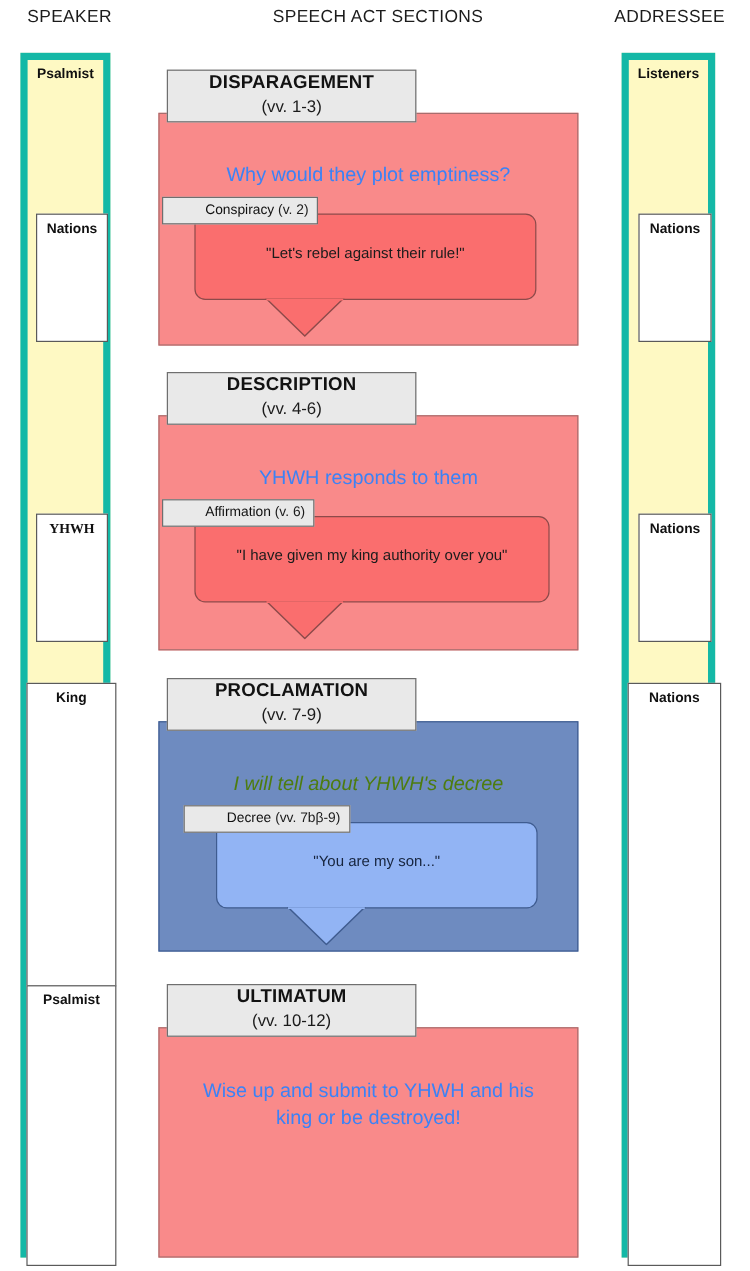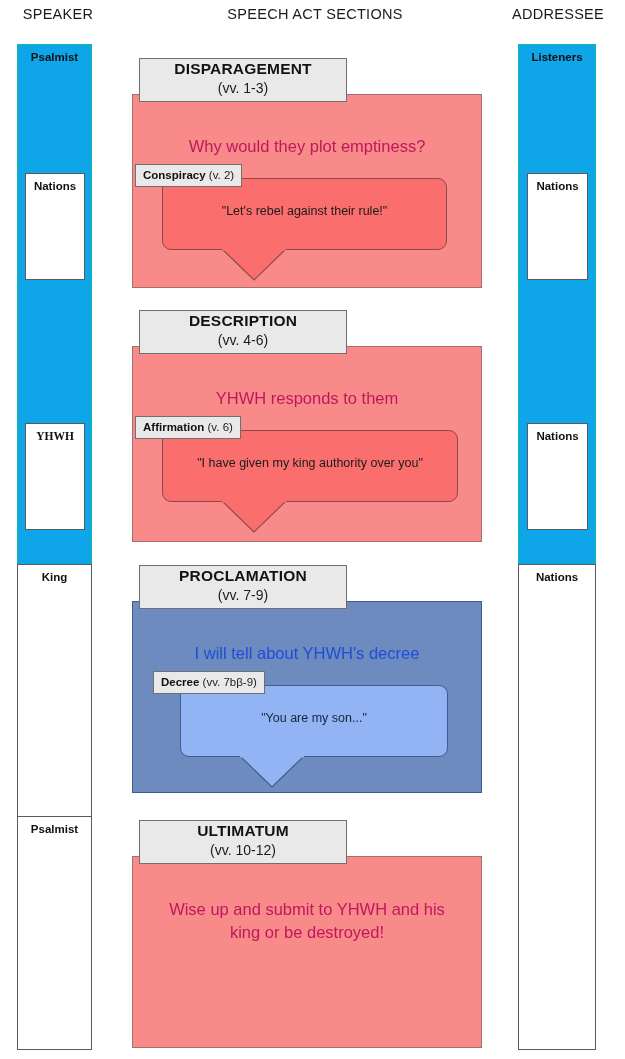--- a/index.html
+++ b/index.html
@@ -25,22 +25,22 @@
     text-align: center;
     white-space: nowrap;
   }
   #hdr-speaker   { left: 8px;   top: 6px;  width: 100px; }
   #hdr-sections  { left: 160px; top: 6px;  width: 310px; }
   #hdr-addressee { left: 498px; top: 6px;  width: 120px; }
 
   
   .participant-column {
     position: absolute;
-    border: 1px solid #14b8a6;
-    background: #0ea5e9;
+    border: 6px solid #14b8a6;
+    background: #fef9c3;
     box-sizing: border-box;
   }
   #speaker-column   { left: 17px;  top: 44px; width: 75px; height: 1004px; }
   #addressee-column { left: 518px; top: 44px; width: 78px; height: 1004px; }
 
   .participant-box {
     position: absolute;
     border: 1px solid #5a5a5a;
     background: #ffffff;
     box-sizing: border-box;
@@ -110,24 +110,24 @@
     line-height: 19px;
   }
 
   .section-summary {
     position: absolute;
     left: 0;
     width: 350px;
     text-align: center;
     font-size: 16.5px;
     line-height: 23px;
-    color: #be185d;
+    color: #3b82f6;
     z-index: 3;
   }
-  .section.blue .section-summary { color: #1d4ed8; }
+  .section.blue .section-summary { color: #4d7c0f; font-style: italic; }
 
   
   .bubble-wrap { position: absolute; }
   .bubble {
     position: absolute;
     left: 0;
     top: 0;
     width: 285px;
     height: 72px;
     border-radius: 9px;
@@ -157,21 +157,21 @@
     background: #e9e9e9;
     border: 1px solid #6f6f6f;
     box-sizing: border-box;
     padding: 0 7px;
     line-height: 21px;
     white-space: nowrap;
     z-index: 6;
     font-size: 11.5px;
     color: #1b1b1b;
   }
-  .bubble-label .bl-name { font-weight: bold; color: #101010; }
+  .bubble-label .bl-name { font-weight: normal; color: #101010; margin-left: 28px; }
   .bubble-label .bl-verses { font-weight: normal; }
 </style>
 </head>
 <body>
 
 <div class="col-header" id="hdr-speaker">SPEAKER</div>
 <div class="col-header" id="hdr-sections">SPEECH ACT SECTIONS</div>
 <div class="col-header" id="hdr-addressee">ADDRESSEE</div>
 
 <div class="participant-column" id="speaker-column">

